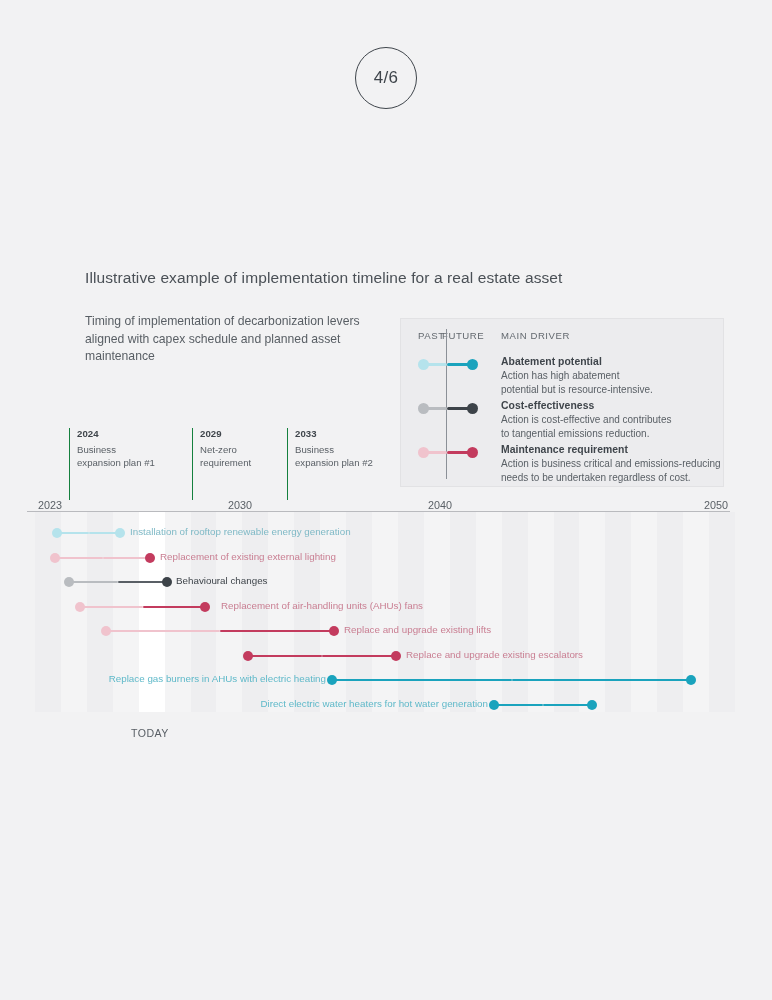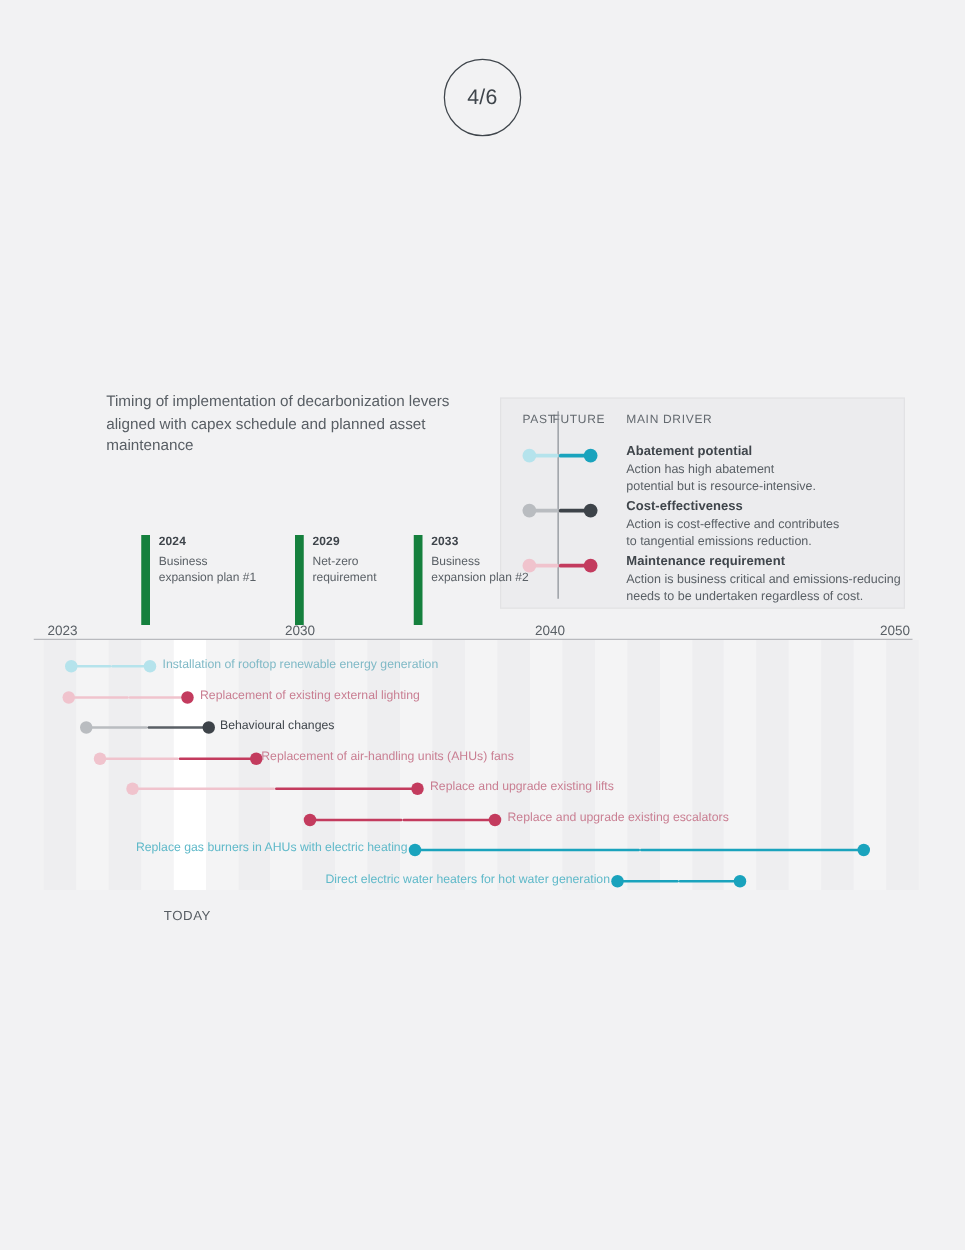--- a/index.html
+++ b/index.html
@@ -104,24 +104,23 @@
     font-size: 10px;
     line-height: 13.5px;
     color: #5a6066;
     white-space: pre-line;
   }
 
   
   .milestone {
     position: absolute;
     top: 428px;
-    border-left: 7px solid #15803d;
+    border-left: 1px solid #15803d;
     padding-left: 7px;
     height: 72px;
-    margin-left: 44px;
   }
   .ms-year {
     font-size: 9.6px; font-weight: bold;
     color: #3f454b;
     letter-spacing: .1px;
   }
   .ms-desc {
     margin-top: 4px;
     font-size: 9.6px;
     line-height: 13px;
@@ -184,20 +183,21 @@
 </style>
 </head>
 <body>
 
 <div id="page">
 
   <div class="page-badge">
     <span>4/6</span>
   </div>
 
+  <div class="headline">Illustrative example of implementation timeline for a real estate asset</div>
   <div class="subhead">Timing of implementation of decarbonization levers aligned with capex schedule and planned asset maintenance</div>
 
   <div class="legend">
     <div class="legend-head">
       <span class="lh-past">PAST</span>
       <span class="lh-future">FUTURE</span>
       <span class="lh-driver">MAIN DRIVER</span>
     </div>
     <div class="legend-divider"></div>
     <div id="legend-rows">
@@ -307,21 +307,21 @@
           <div class="track" style="left: 83px; width: 49px; background: rgb(89, 95, 101);"></div>
           <div class="dot" style="left: 29px; background: rgb(185, 188, 192);"></div>
           <div class="dot" style="left: 127px; background: rgb(61, 67, 73);"></div>
           <div class="row-label right" style="left: 141px; color: rgb(63, 69, 75);">Behavioural changes</div>
         </div>
         <div class="row" style="top: 85.5px;">
           <div class="track" style="left: 45px; width: 62.5px; background: rgb(240, 195, 205);"></div>
           <div class="track" style="left: 107.5px; width: 62.5px; background: rgb(195, 59, 94);"></div>
           <div class="dot" style="left: 40px; background: rgb(240, 195, 205);"></div>
           <div class="dot" style="left: 165px; background: rgb(195, 59, 94);"></div>
-          <div class="row-label right" style="left: 174px; color: rgb(201, 126, 146);">Replacement of air-handling units (AHUs) fans</div>
+          <div class="row-label right" style="left: 186px; color: rgb(201, 126, 146);">Replacement of air-handling units (AHUs) fans</div>
         </div>
         <div class="row" style="top: 110px;">
           <div class="track" style="left: 71px; width: 114px; background: rgb(240, 195, 205);"></div>
           <div class="track" style="left: 185px; width: 114px; background: rgb(195, 59, 94);"></div>
           <div class="dot" style="left: 66px; background: rgb(240, 195, 205);"></div>
           <div class="dot" style="left: 294px; background: rgb(195, 59, 94);"></div>
           <div class="row-label right" style="left: 309px; color: rgb(201, 126, 146);">Replace and upgrade existing lifts</div>
         </div>
         <div class="row" style="top: 134.5px;">
           <div class="track" style="left: 213px; width: 74px; background: rgb(195, 59, 94);"></div>

